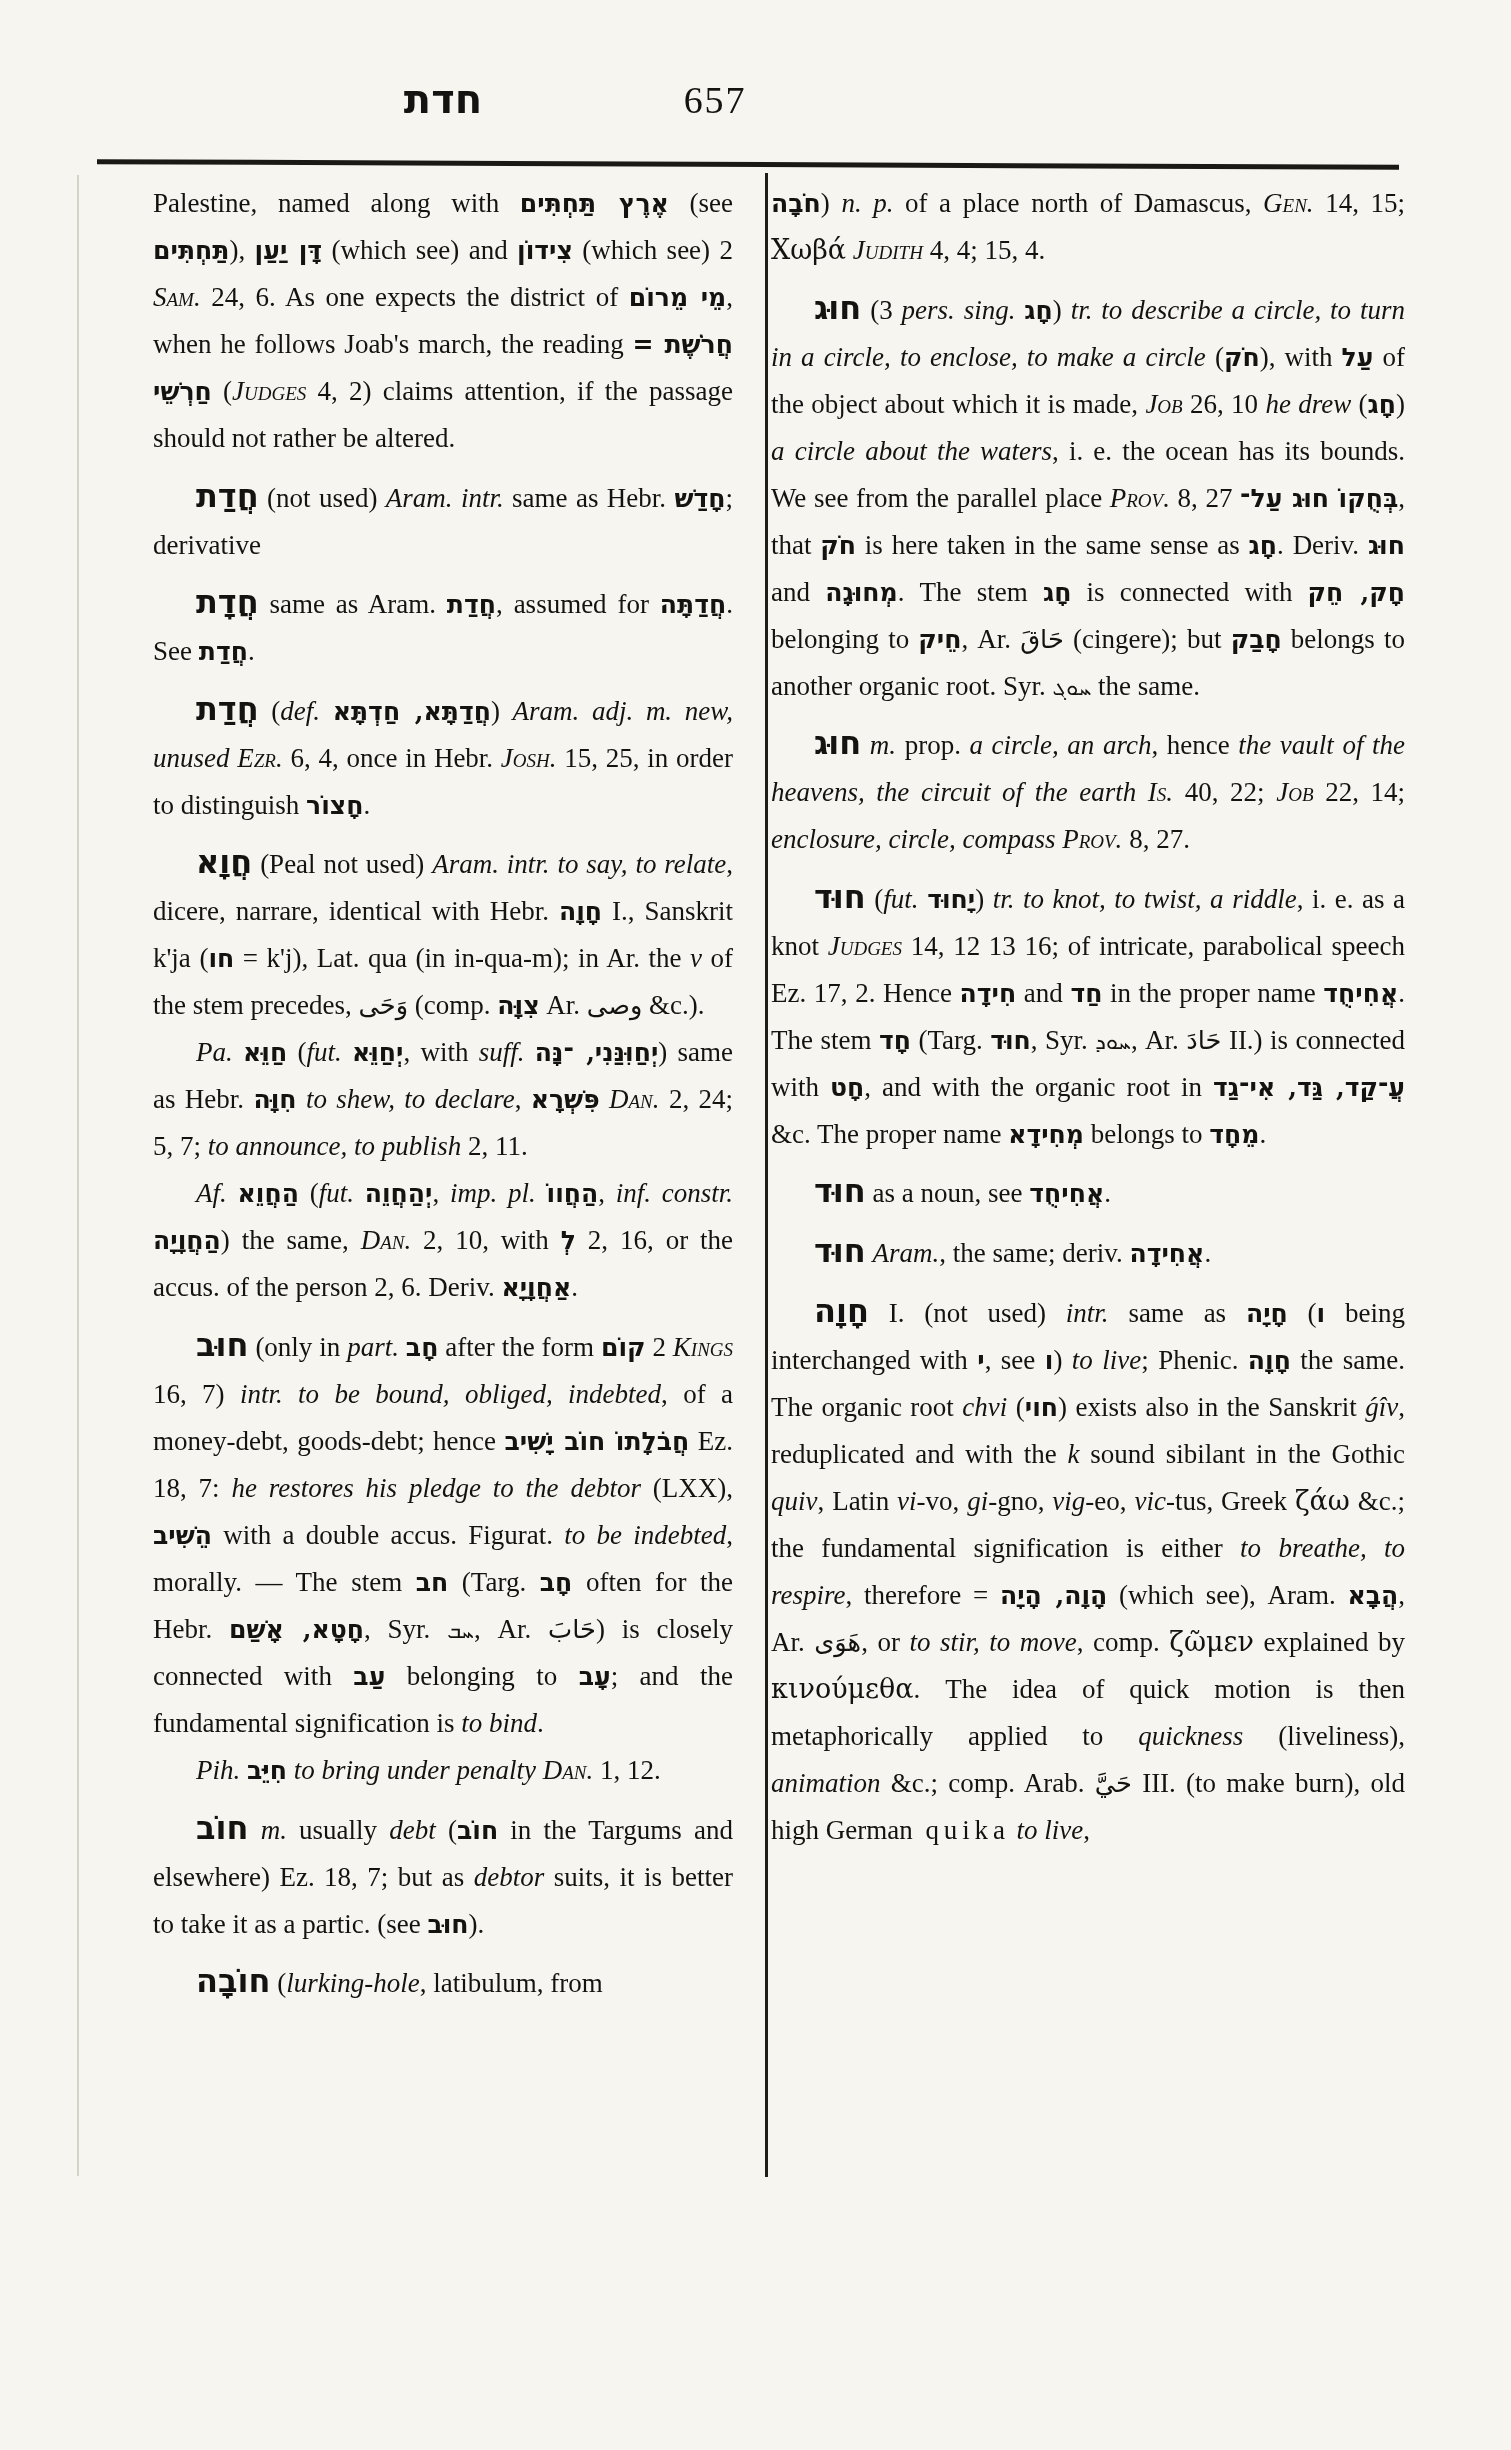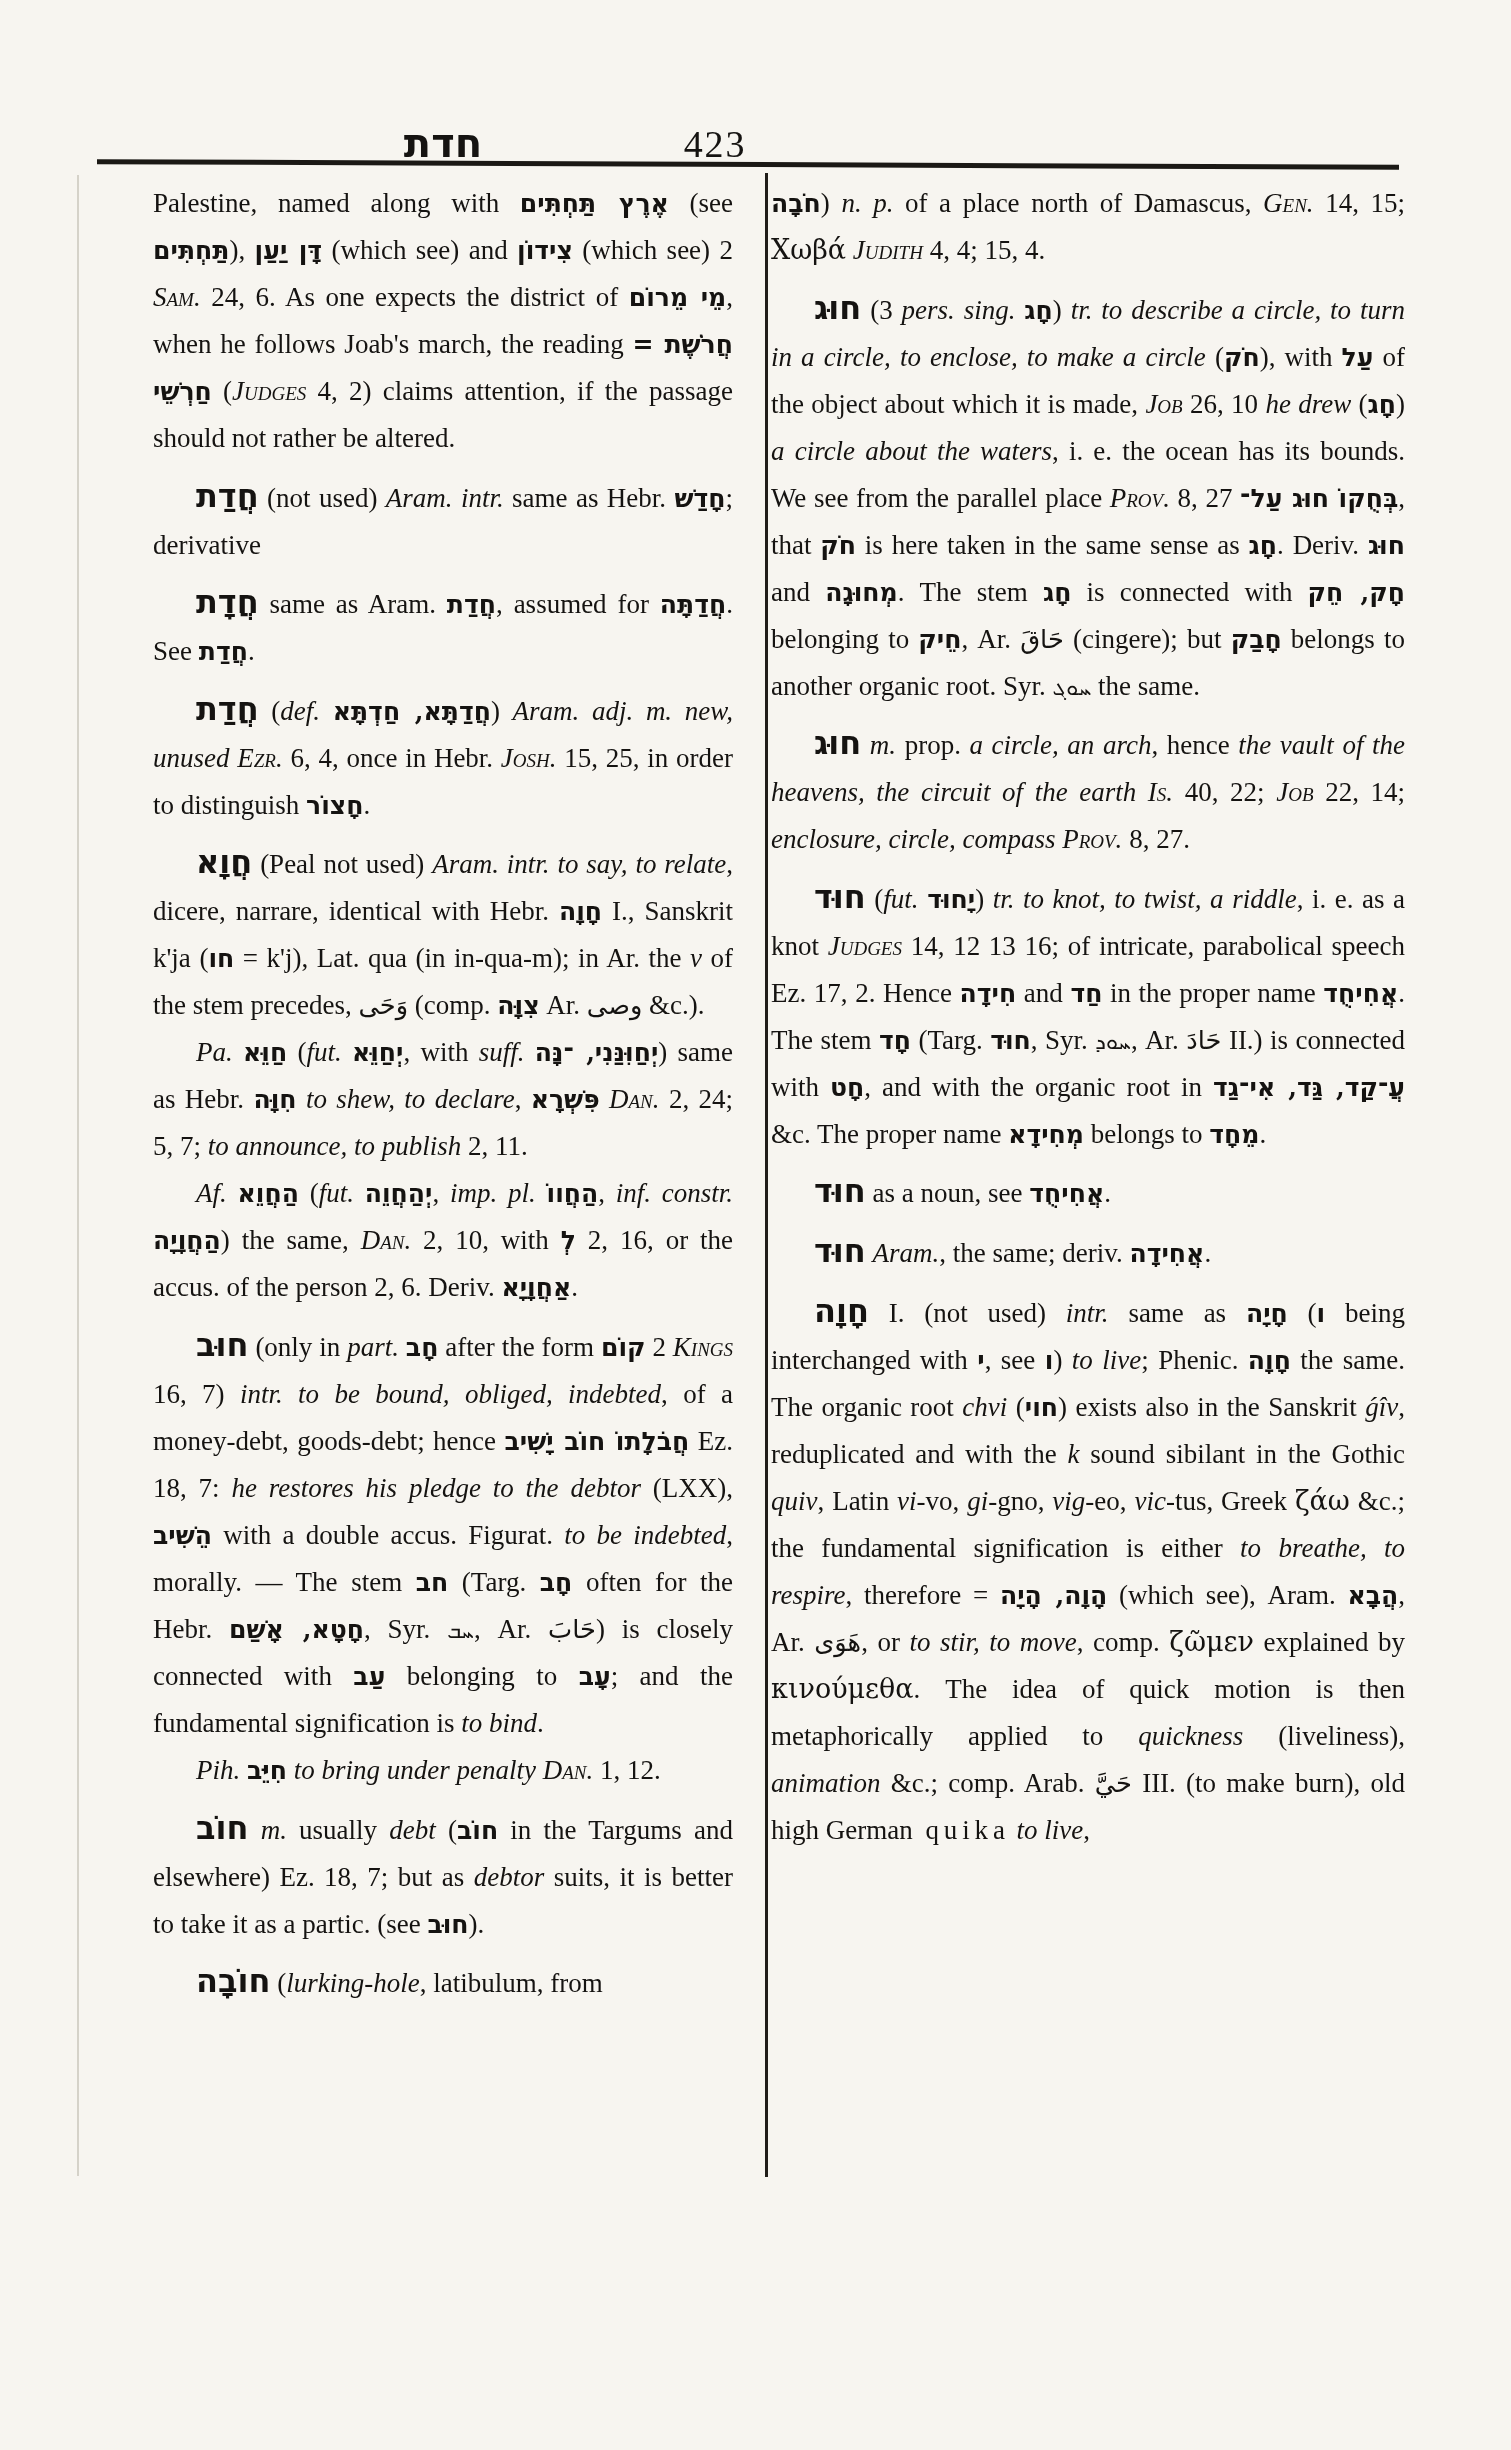--- a/index.html
+++ b/index.html
@@ -24,21 +24,21 @@
     background:#b9b4aa;
     opacity:.55;
   }
   .header{
     position:absolute;
     top:79px;left:153px;
     width:1266px;
     display:flex;
     align-items:flex-end;
   }
-  .hdr-cell{flex:0 0 auto;text-align:center;margin-top:44px;}
+  .hdr-cell{flex:0 0 auto;text-align:center;}
   .hdr-left{width:580px;}
   .hdr-mid{width:52px;}
   .hdr-right{width:634px;}
   .hdr-keyword{
     font-family:"DejaVu Serif","DejaVu Sans",serif;
     font-size:40px;
     font-weight:700;
     line-height:1;
   }
   .hdr-pageno{
@@ -118,21 +118,21 @@
 
 <div class="page">
 
   <div class="scan-edge"></div>
 
   <div class="header">
     <div class="hdr-cell hdr-left">
       <span class="hdr-keyword">חדת</span>
     </div>
     <div class="hdr-cell hdr-mid"></div>
-    <div class="hdr-pageno">423</div>
+    <div class="hdr-pageno">657</div>
   </div>
 
   <div class="hrule"></div>
   <div class="vrule"></div>
 
   <div class="columns">
     <div class="col col-left">
         <p class="para k-cont"><span class="r-n">Palestine, named along with </span><span class="r-he">אֶרֶץ תַּחְתִּים</span><span class="r-n"> (see </span><span class="r-he">תַּחְתִּים</span><span class="r-n">), </span><span class="r-he">דָּן יַעַן</span><span class="r-n"> (which see) and </span><span class="r-he">צִידוֹן</span><span class="r-n"> (which see) 2 </span><span class="r-sc">Sam.</span><span class="r-n"> 24, 6.  As one expects the district of </span><span class="r-he">מֵי מֵרוֹם</span><span class="r-n">, when he follows Joab's march, the reading </span><span class="r-he">חֲרֹשֶׁת = חַרְשֵׁי</span><span class="r-n"> (</span><span class="r-sc">Judges</span><span class="r-n"> 4, 2) claims attention, if the passage should not rather be altered.</span></p>
         <p class="para k-entry"><span class="r-hw">חֲדַת</span><span class="r-n"> (not used) </span><span class="r-i">Aram. intr.</span><span class="r-n"> same as Hebr. </span><span class="r-he">חָדַשׁ</span><span class="r-n">; derivative</span></p>
         <p class="para k-entry"><span class="r-hw">חֲדָת</span><span class="r-n"> same as Aram. </span><span class="r-he">חֲדַת</span><span class="r-n">, assumed for </span><span class="r-he">חֲדַתָּה</span><span class="r-n">.  See </span><span class="r-he">חֲדַת</span><span class="r-n">.</span></p>

